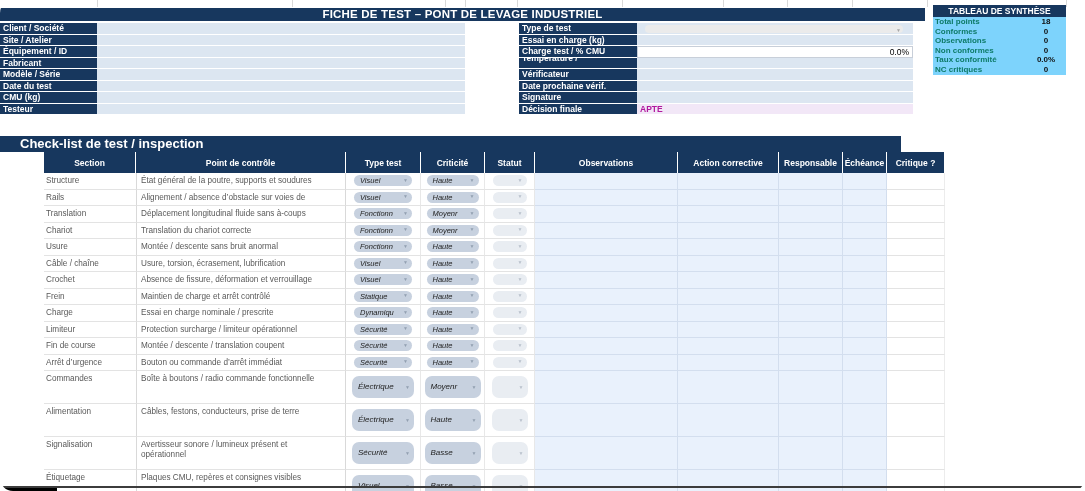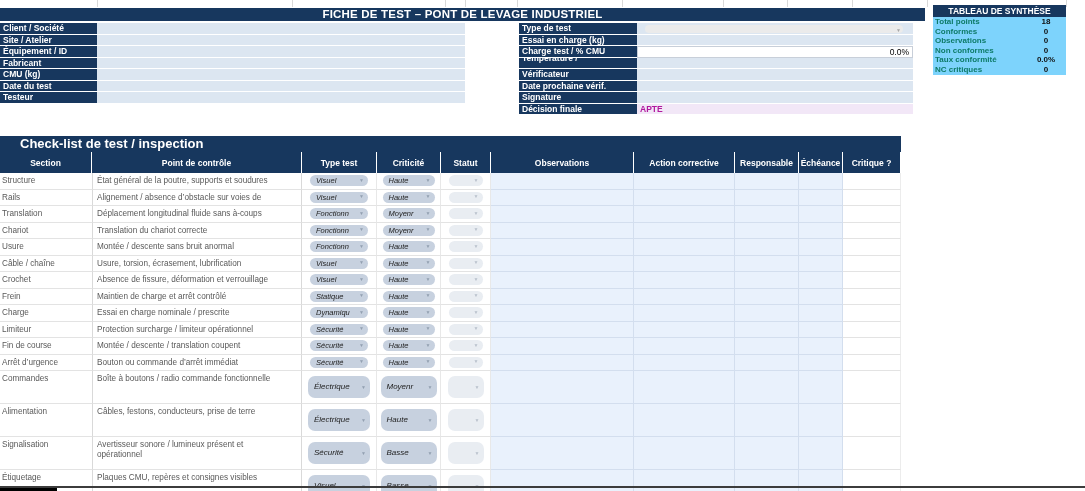--- a/index.html
+++ b/index.html
@@ -1,16 +1,16 @@
 <!DOCTYPE html>
 <html><head>
 <meta charset="utf-8">
 <style>
   html,body{margin:0;padding:0;background:#fff;font-family:"Liberation Sans",sans-serif;}
-  #screen{position:relative;width:1085px;height:491px;background:#fff;overflow:hidden;}
+  #screen{position:relative;width:1085px;height:491px;background:#fff;overflow:hidden;border-radius:13px;}
   *{box-sizing:border-box;}
 
   
   .vline{position:absolute;top:0;height:7px;width:1px;background:#d9d9d9;}
 
   
   .title-bar{position:absolute;left:0;top:8px;width:925px;height:13px;background:#17375e;
     color:#fff;font-weight:bold;font-size:11.5px;line-height:13px;text-align:center;letter-spacing:.2px;}
 
   
@@ -37,21 +37,21 @@
   .kind-dropdown .f-value::before{content:"";position:absolute;left:8px;right:10px;top:1.5px;height:8px;
     background:#ebebeb;border-radius:5px;}
   .kind-dropdown .f-value::after{content:"▼";position:absolute;right:12px;top:2px;font-size:5px;color:#a7a7a7;}
   .kind-white .f-value{background:#fff;border:1px solid #c8cfd9;text-align:right;padding-right:3px;color:#000;}
   .kind-decision .f-value{background:#f2e7f7;color:#b1189e;font-weight:bold;padding-left:3px;}
   .kind-clipped .f-label .lbl{display:inline-block;transform:translateY(-46%);}
 
   
   #cl-bar{position:absolute;left:0;top:136px;width:901px;height:16px;background:#17375e;color:#fff;
     font-weight:bold;font-size:13px;line-height:16px;padding-left:20px;}
-  .cl-grid{display:grid;grid-template-columns:92px 210px 75px 64px 50px 143px 101px 64px 44px 58px;}
+  .cl-grid{display:grid;grid-template-columns:92px 210px 75px 64px 50px 143px 101px 64px 44px 58px;margin-left:44px;}
   #cl-header{position:absolute;left:0;top:152px;width:901px;height:21px;}
   .clh-cell{background:#17375e;color:#fff;font-weight:bold;font-size:8.5px;display:flex;
     align-items:center;justify-content:center;border-right:1px solid #fff;height:21px;text-align:center;}
   #cl-body{position:absolute;left:0;top:173px;width:901px;}
   .cl-row{height:16.5px;}
   .cl-row.tall{height:33px;}
   .c-section{font-size:8.2px;color:#595959;padding-left:2px;display:flex;align-items:center;
     border-bottom:1px solid #e3e3e3;overflow:hidden;}
   .c-point{font-size:8.2px;color:#595959;padding:1px 14px 0 4px;display:flex;align-items:center;
     border-left:1px solid #d9d9d9;border-right:1px solid #d9d9d9;border-bottom:1px solid #e3e3e3;overflow:hidden;line-height:1.25;}
@@ -138,25 +138,29 @@
   </div>
       <div class="f-row">
     <div class="f-label"><span class="lbl">Équipement / ID</span></div>
     <div class="f-value"></div>
   </div>
       <div class="f-row">
     <div class="f-label"><span class="lbl">Fabricant</span></div>
     <div class="f-value"></div>
   </div>
       <div class="f-row">
+    <div class="f-label"><span class="lbl">Modèle / Série</span></div>
+    <div class="f-value"></div>
+  </div>
+      <div class="f-row">
+    <div class="f-label"><span class="lbl">Date du test</span></div>
+    <div class="f-value"></div>
+  </div>
+      <div class="f-row">
     <div class="f-label"><span class="lbl">CMU (kg)</span></div>
-    <div class="f-value"></div>
-  </div>
-      <div class="f-row">
-    <div class="f-label"><span class="lbl">Date du test</span></div>
     <div class="f-value"></div>
   </div>
       <div class="f-row">
     <div class="f-label"><span class="lbl">Testeur</span></div>
     <div class="f-value"></div>
   </div>
     </div>
   <div id="form-right">
       <div class="f-row kind-dropdown">
     <div class="f-label"><span class="lbl">Type de test</span></div>

